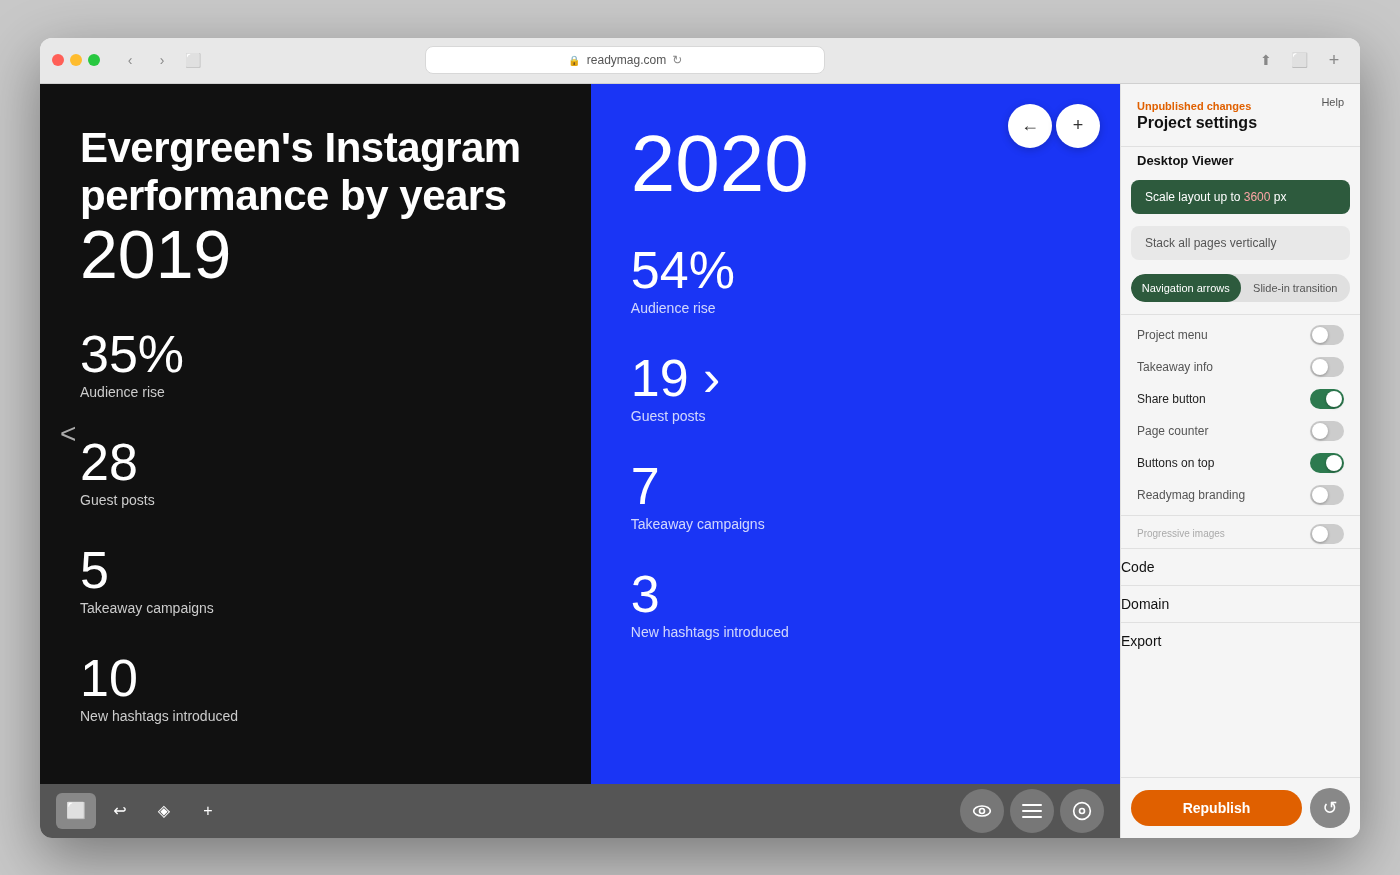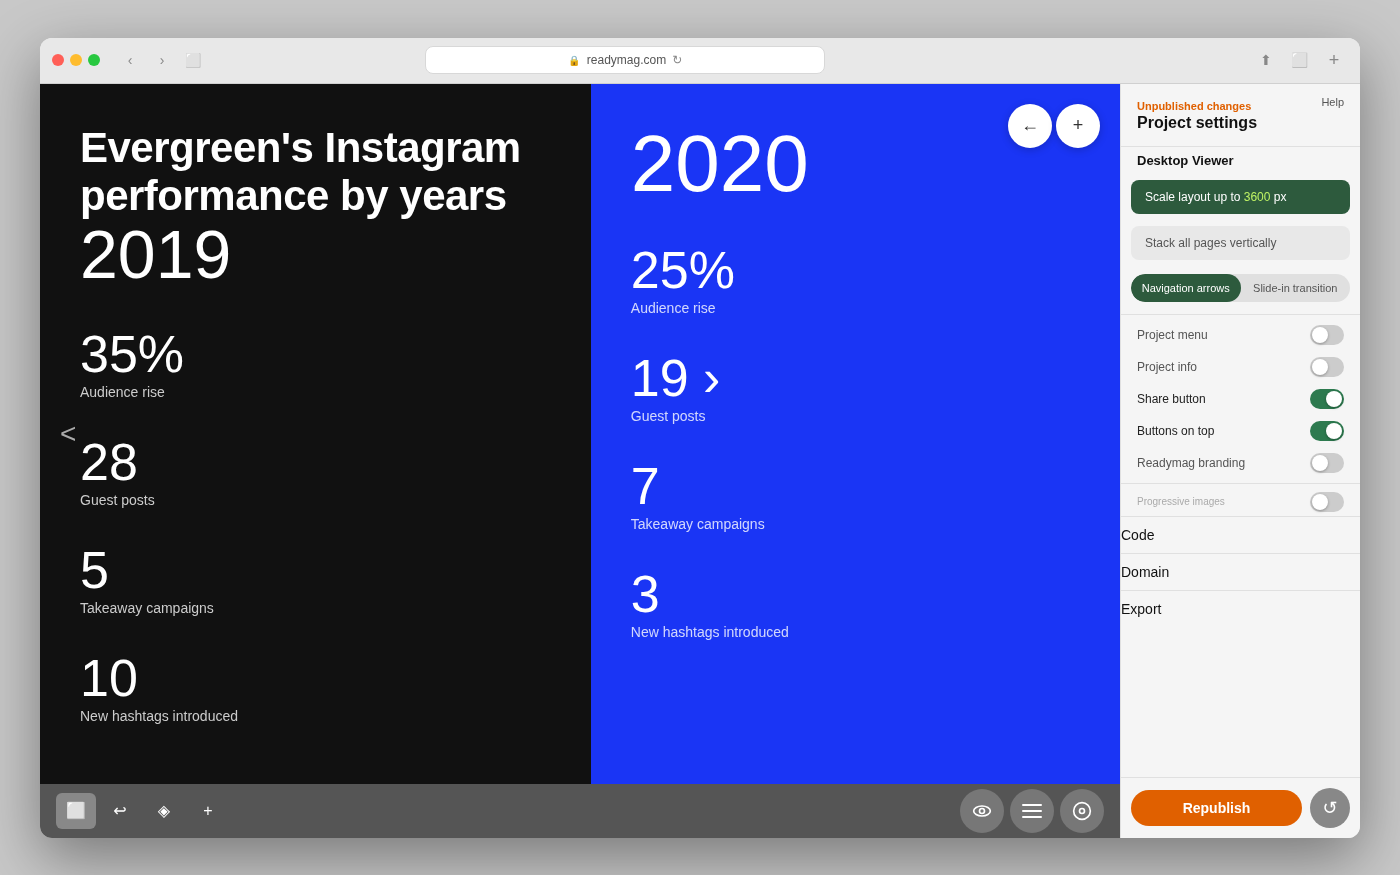--- a/index.html
+++ b/index.html
@@ -354,21 +354,21 @@
       padding: 10px 14px;
       margin: 6px 10px;
       font-size: 12px;
       cursor: pointer;
       display: block;
       width: calc(100% - 20px);
       text-align: left;
     }
 
     .scale-btn .px-value {
-      color: #bef264;
+      color: #fca5a5;
     }
 
     .stack-btn {
       background: #e8e8e8;
       color: #555;
       border: none;
       border-radius: 8px;
       padding: 10px 14px;
       margin: 6px 10px;
       font-size: 12px;
@@ -573,21 +573,21 @@
             <div class="stat-label">New hashtags introduced</div>
           </div>
 
           <div class="nav-arrow-left">&lt;</div>
         </div>
 
         <div class="panel-right">
           <div class="year-label">2020</div>
 
           <div class="stat-block">
-            <div class="stat-number">25%</div>
+            <div class="stat-number">54%</div>
             <div class="stat-label">Audience rise</div>
           </div>
 
           <div class="stat-block">
             <div class="stat-number">19 ›</div>
             <div class="stat-label">Guest posts</div>
           </div>
 
           <div class="stat-block">
             <div class="stat-number">7</div>
@@ -664,33 +664,39 @@
       <div class="divider"></div>
 
       <div class="toggle-row">
         <span class="toggle-label">Project menu</span>
         <div class="toggle-switch off">
           <div class="toggle-knob"></div>
         </div>
       </div>
 
       <div class="toggle-row">
-        <span class="toggle-label">Project info</span>
+        <span class="toggle-label">Takeaway info</span>
         <div class="toggle-switch off">
           <div class="toggle-knob"></div>
         </div>
       </div>
 
       <div class="toggle-row">
         <span class="toggle-label bold">Share button</span>
         <div class="toggle-switch on">
           <div class="toggle-knob"></div>
         </div>
       </div>
 
+      <div class="toggle-row">
+        <span class="toggle-label">Page counter</span>
+        <div class="toggle-switch off">
+          <div class="toggle-knob"></div>
+        </div>
+      </div>
 
       <div class="toggle-row">
         <span class="toggle-label bold">Buttons on top</span>
         <div class="toggle-switch on">
           <div class="toggle-knob"></div>
         </div>
       </div>
 
       <div class="toggle-row">
         <span class="toggle-label">Readymag branding</span>

